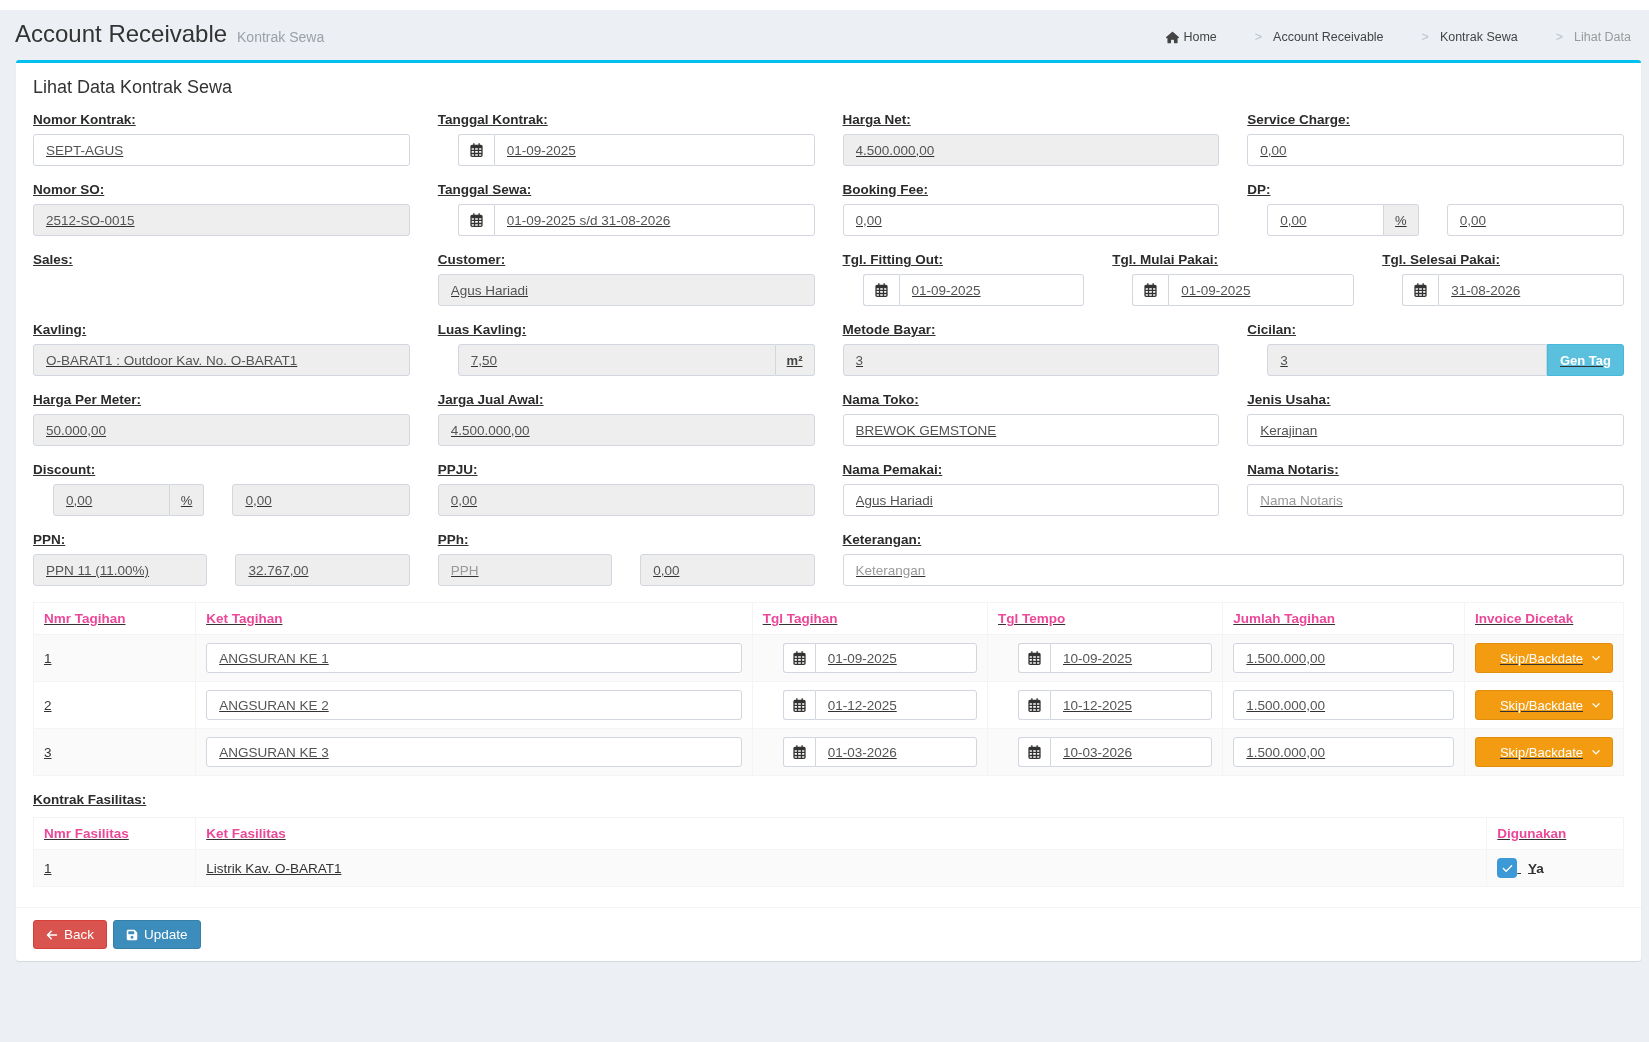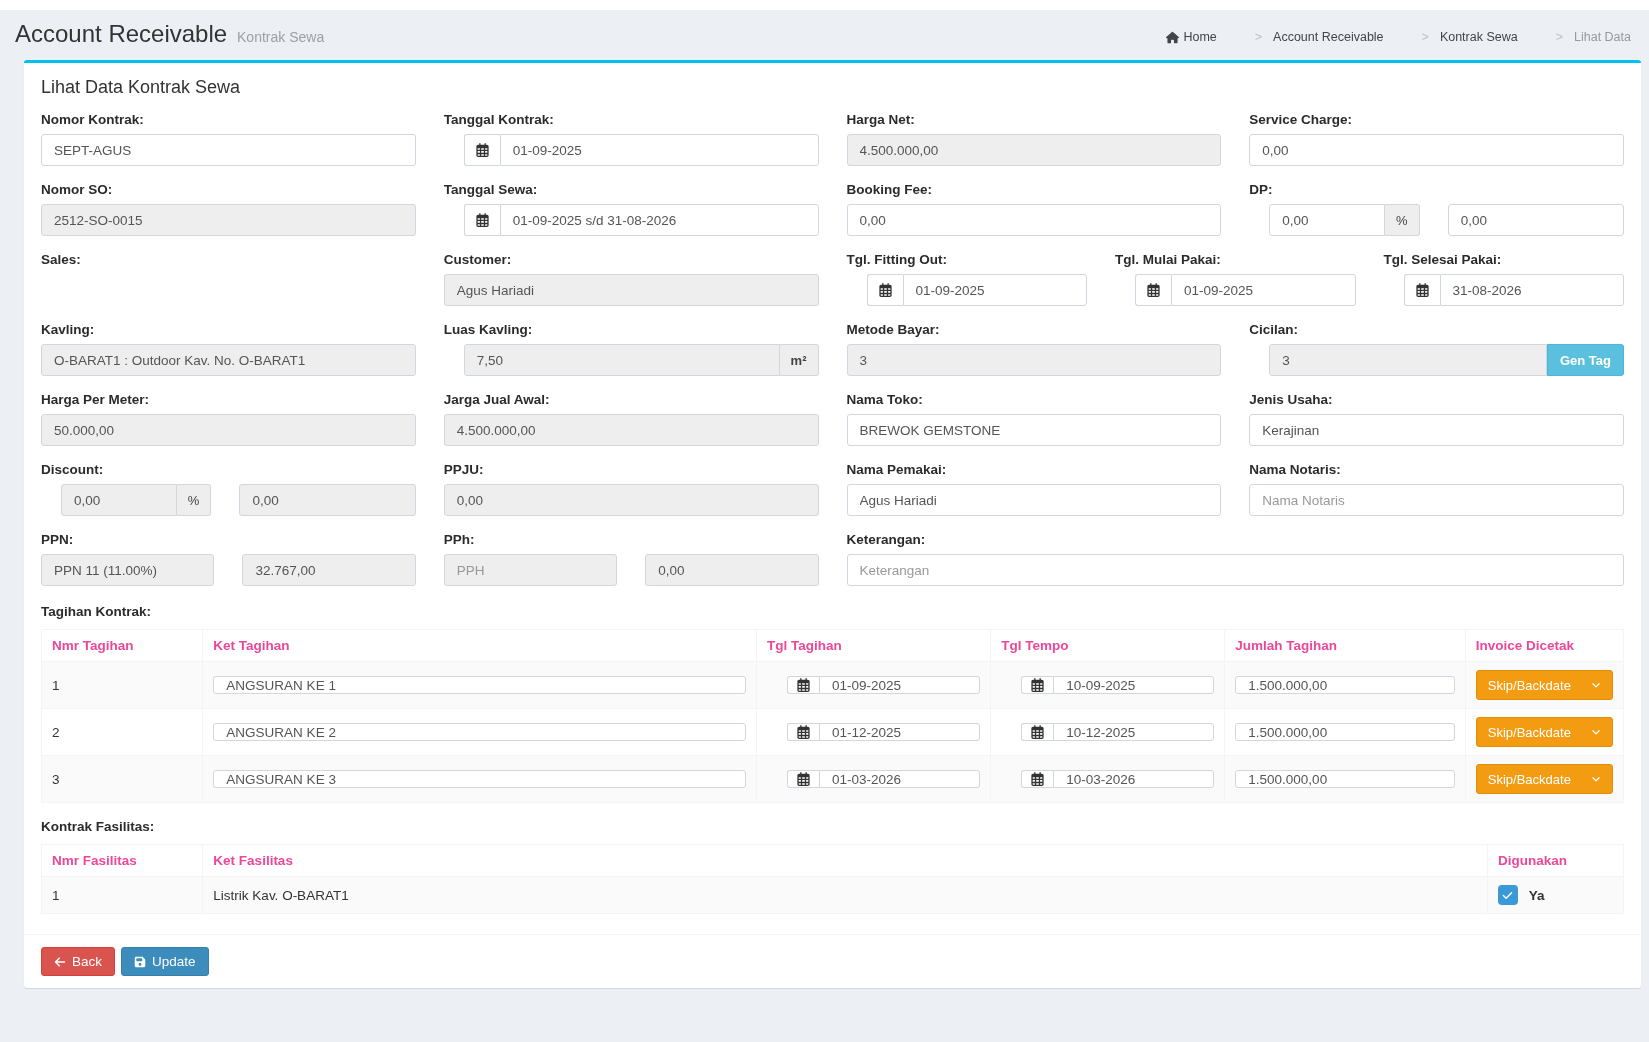--- a/index.html
+++ b/index.html
@@ -16,27 +16,27 @@
   .content-header { position:relative; padding:10px 15px 12px 15px; }
   .page-title { font-size:24px; font-weight:500; color:#333; display:inline-block; margin:0; }
   .page-subtitle { font-size:14px; color:#9aa0a6; margin-left:6px; }
   .breadcrumb { position:absolute; right:18px; top:20px; font-size:12.5px; color:#444; display:flex; align-items:center;gap:31px; }
   .breadcrumb .crumb { color:#444; text-decoration:none; display:inline-flex; align-items:center; gap:4px; }
   .breadcrumb .crumb.active { color:#999; }
   .breadcrumb .crumb + .crumb::before { content:">"; color:#b8bfc9; margin:0 7px; }
 
   
   .box {
-    background:#fff; margin:0 8px 20px 24px; border-radius:3px;
+    background:#fff; margin:0 8px 20px 16px; border-radius:3px;
     border-top:3px solid #00c0ef;
     box-shadow:0 1px 1px rgba(0,0,0,0.1);
   }
   .box-header { padding:14px 17px 6px 17px; }
   .box-title { font-size:18px; font-weight:400; color:#333; margin:0; }
-  .box-body { padding:8px 17px 4px 17px; }
+  .box-body { padding:8px 17px 4px 17px;text-decoration:underline; }
 
   
   .row { display:flex; margin:0 -14px; }
   .col { padding:0 14px; }
   .c3 { width:25%; } .c2 { width:16.6667%; } .c6 { width:50%; }
   .fg { margin-bottom:16px; }
   .fg label { display:block; font-weight:700; font-size:13.5px; color:#2b2b2b; margin-bottom:7px; }
 
   .inp {
     display:block; width:100%; height:32px; padding:5px 12px;
@@ -71,25 +71,25 @@
     font-size:13px; font-weight:700; padding:0 12px;
     border-radius:0 3px 3px 0; cursor:pointer; white-space:nowrap;
   }
 
   
   .section-label { font-weight:700; font-size:13.5px; color:#2b2b2b; margin:2px 0 10px 0; }
   table.tbl { width:100%; border-collapse:collapse; background:#fff; margin-bottom:16px; border:1px solid #f4f4f4; }
   .tbl th, .tbl td { border:1px solid #f4f4f4; padding:8px 10px; font-size:13.5px; text-align:left; vertical-align:middle; }
   .tbl th { font-weight:700; color:#ec4899; background:#fff; }
   .tbl tbody tr:nth-child(odd) td { background:#fafafa; }
-  .tbl td .inp { height:18px; }
+  .tbl td .inp { height:30px; }
   .tbl td .addon { padding:0 9px; }
 
   .sel-orange {
-    display:flex; align-items:center; justify-content:space-between; gap:8px;
+    display:flex; align-items:center; justify-content:flex-end; gap:8px;
     background:#f39c12; border:1px solid #e08e0b; color:#fff;
     height:30px; padding:0 11px; border-radius:3px; font-size:13px;
     cursor:pointer; white-space:nowrap;
   }
 
   .chk {
     width:20px; height:20px; border-radius:4px; background:#3b99d8;
     display:inline-flex; align-items:center; justify-content:center;
     vertical-align:middle; cursor:pointer;
   }
@@ -319,21 +319,20 @@
           <input class="inp" type="text" disabled="" placeholder="PPH" style="">
           <input class="inp r" type="text" disabled="" value="0,00" style="">
         </div>
       </div>
       <div class="col c6 fg">
         <label>Keterangan:</label>
         <input class="inp" type="text" placeholder="Keterangan" style="">
       </div>
     </div>
 
-    <div class="section-label">Tagihan Kontrak:</div>
     <table class="tbl">
       <colgroup>
         <col style="width:10.2%">
           <col style="width:35%">
           <col style="width:14.8%">
           <col style="width:14.8%">
           <col style="width:15.2%">
           <col style="width:10%">
       </colgroup>
       <thead>

